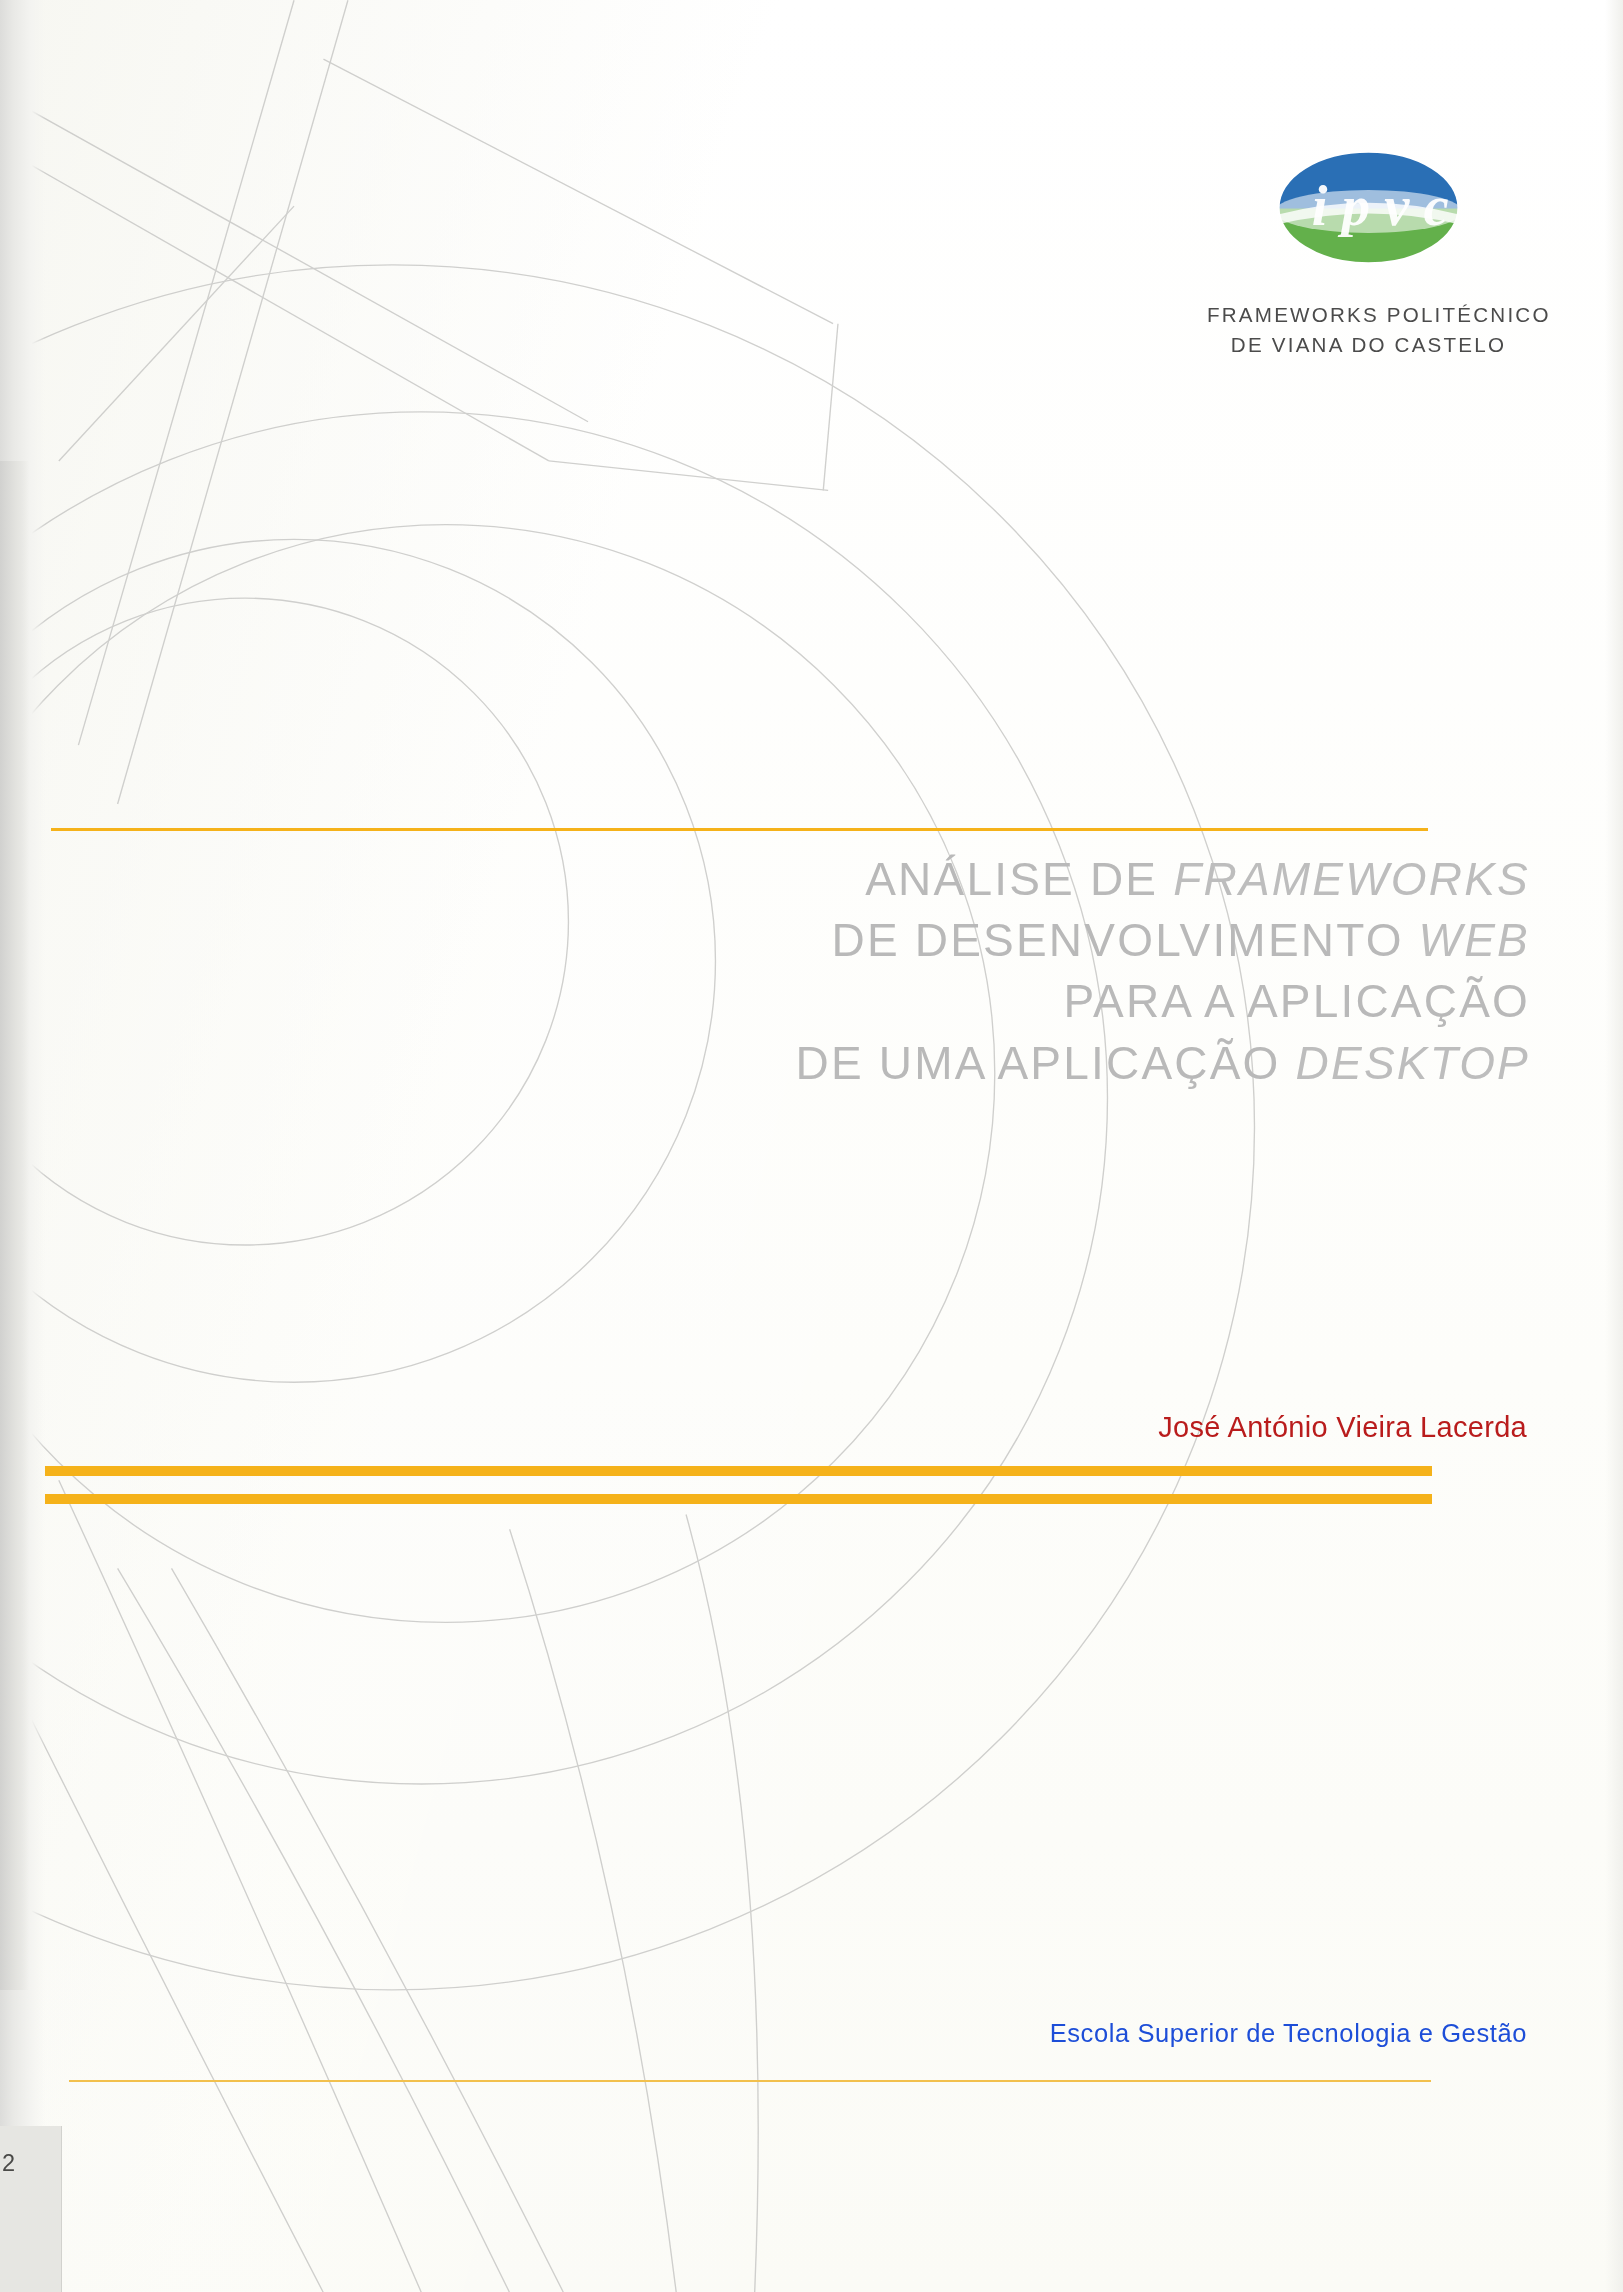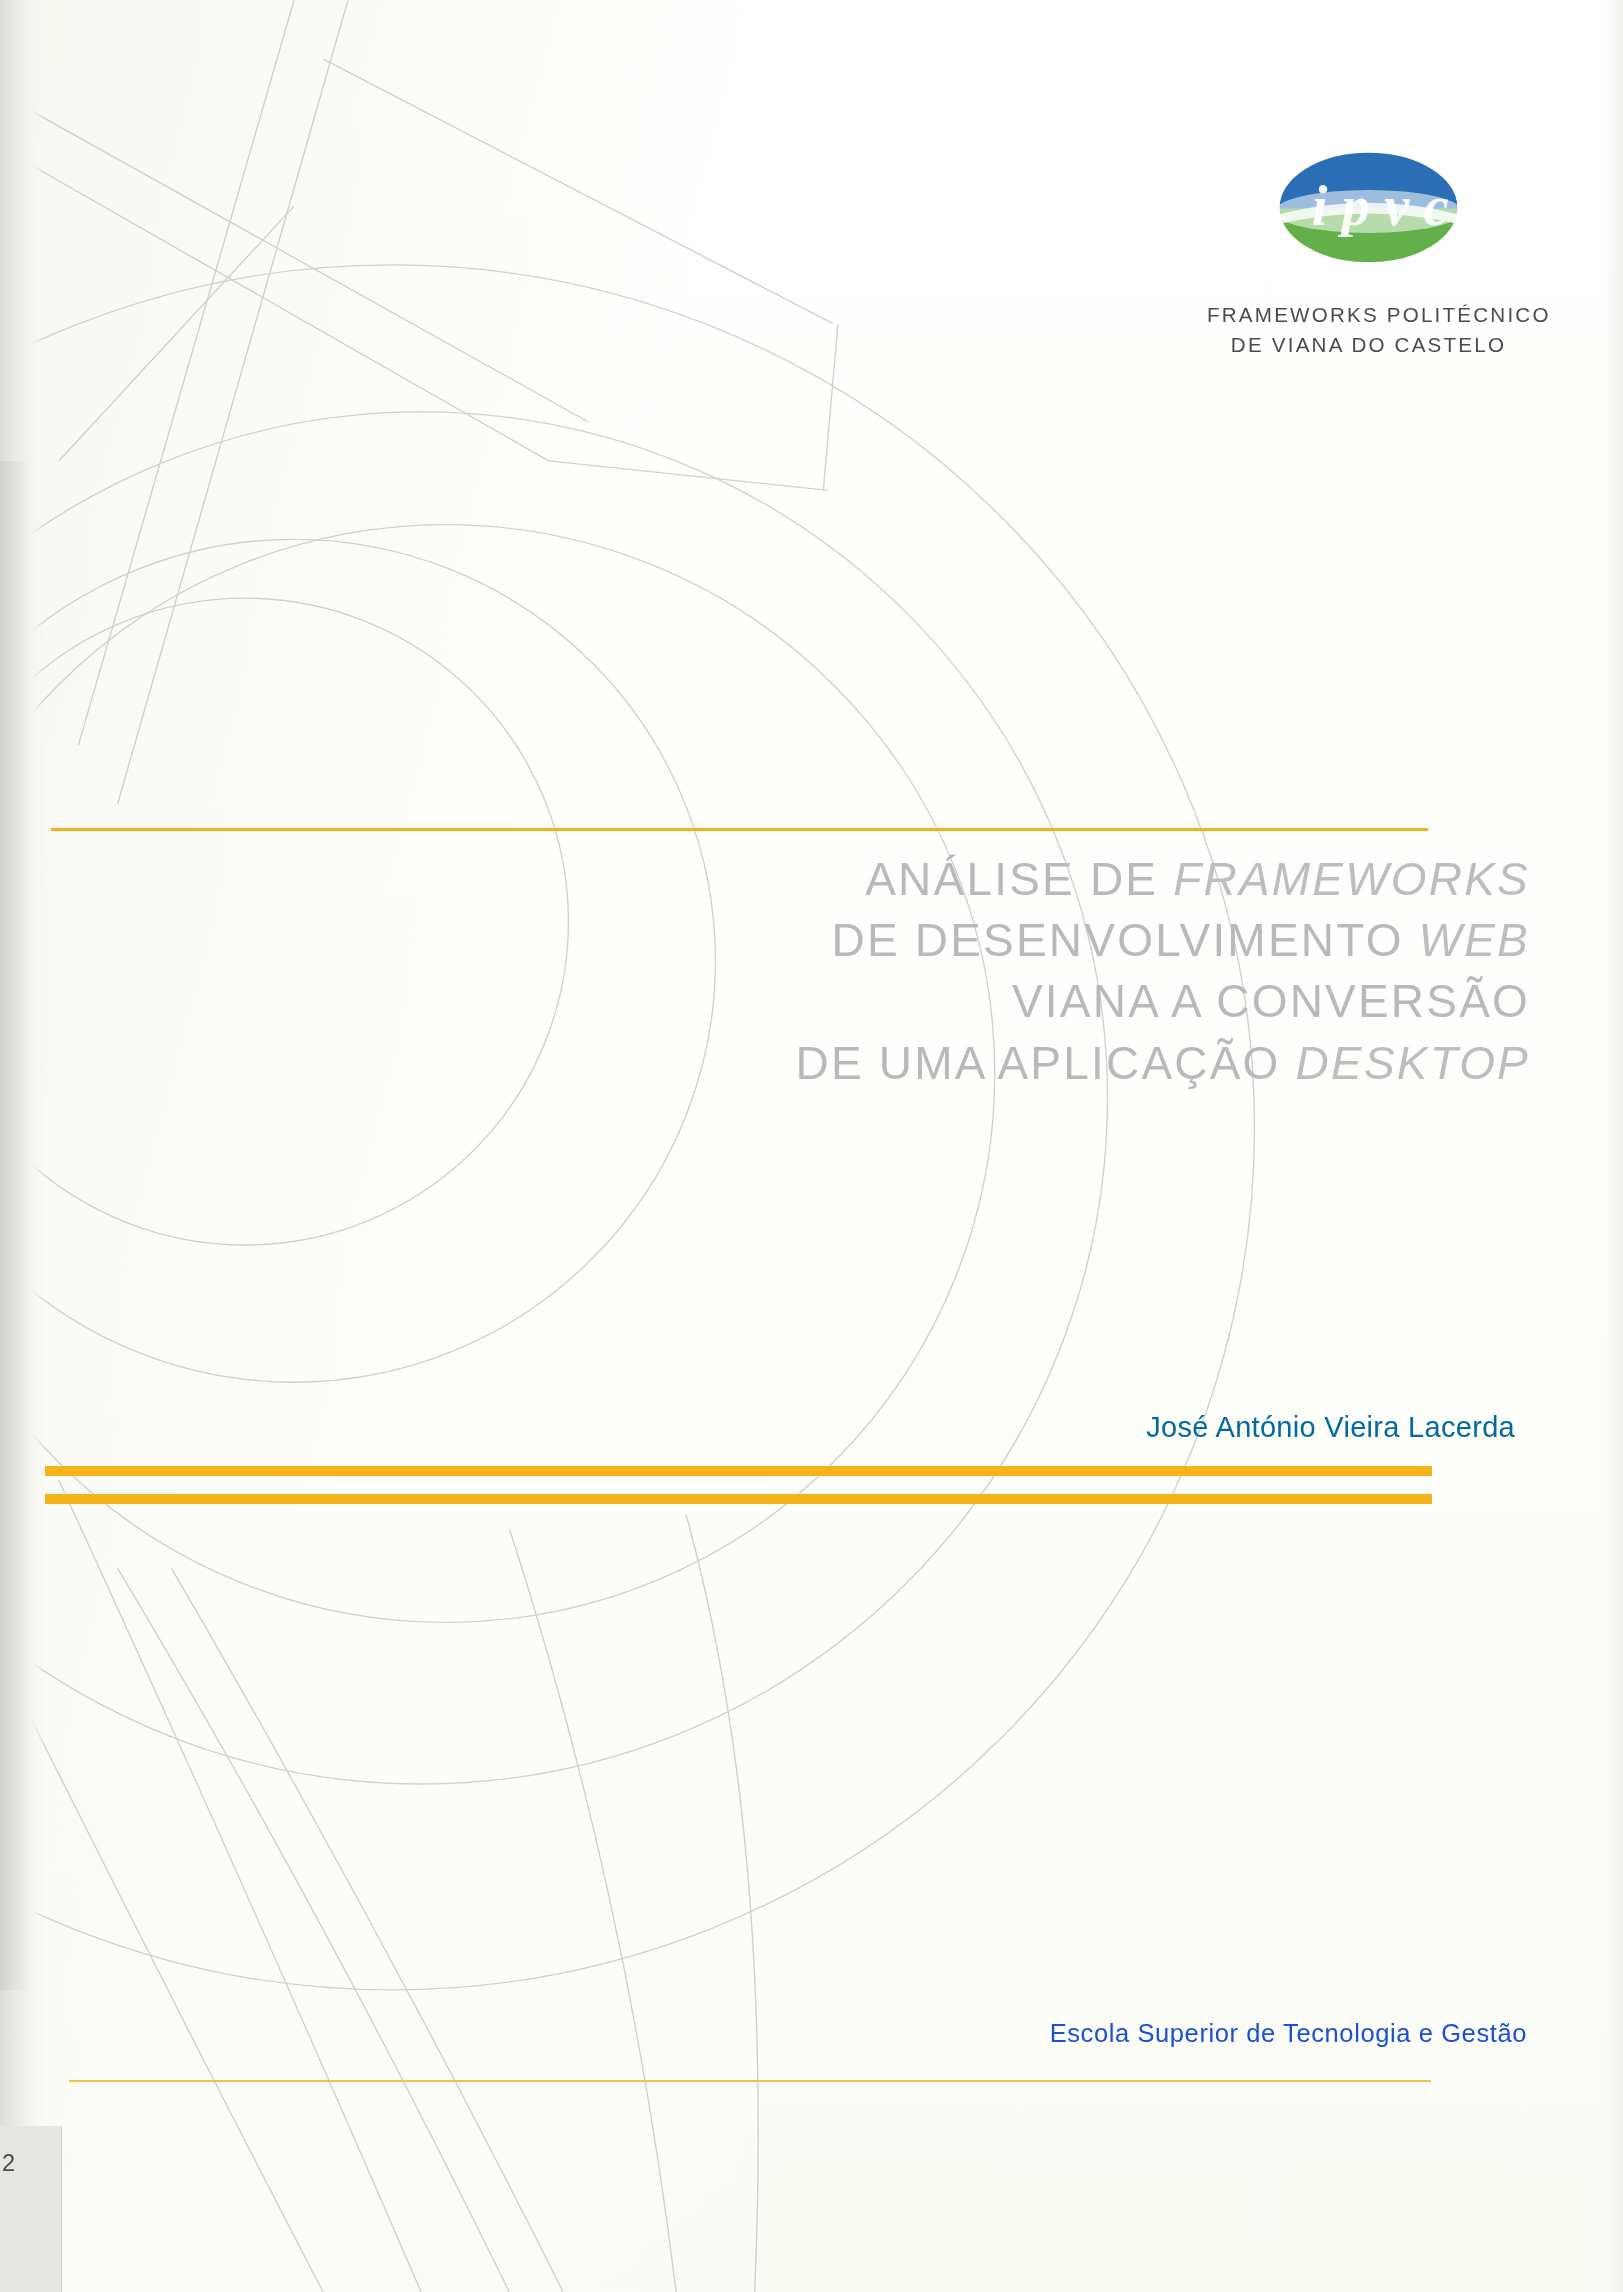--- a/index.html
+++ b/index.html
@@ -114,26 +114,26 @@
     color: #b9b9b9;
     line-height: 1.33;
     white-space: nowrap;
   }
   .title-line em {
     font-style: italic;
     color: #bdbdbd;
   }
   .author {
     position: absolute;
-    right: 108px;
+    right: 96px;
     top: 1411px;
     width: 1078px;
     text-align: right;
     font-size: 29px;
-    color: #0369a1;
+    color: #b91c1c;
     letter-spacing: 0.3px;
   }
   .rule-bottom-1 {
     position: absolute;
     left: 45px;
     top: 1466px;
     width: 1387px;
     height: 9.8px;
     background: #f5b21a;
   }
@@ -238,21 +238,21 @@
   <div class="rule-top"></div>
 
   <div class="title-block">
     <div class="title-line">
       <span>ANÁLISE DE </span><em>FRAMEWORKS</em>
     </div>
     <div class="title-line">
       <span>DE DESENVOLVIMENTO </span><em>WEB</em>
     </div>
     <div class="title-line">
-      <span>VIANA A CONVERSÃO</span>
+      <span>PARA A APLICAÇÃO</span>
     </div>
     <div class="title-line">
       <span>DE UMA APLICAÇÃO </span><em>DESKTOP</em>
     </div>
   </div>
 
   <div class="author">José António Vieira Lacerda</div>
 
   <div class="rule-bottom-1"></div>
   <div class="rule-bottom-2"></div>

